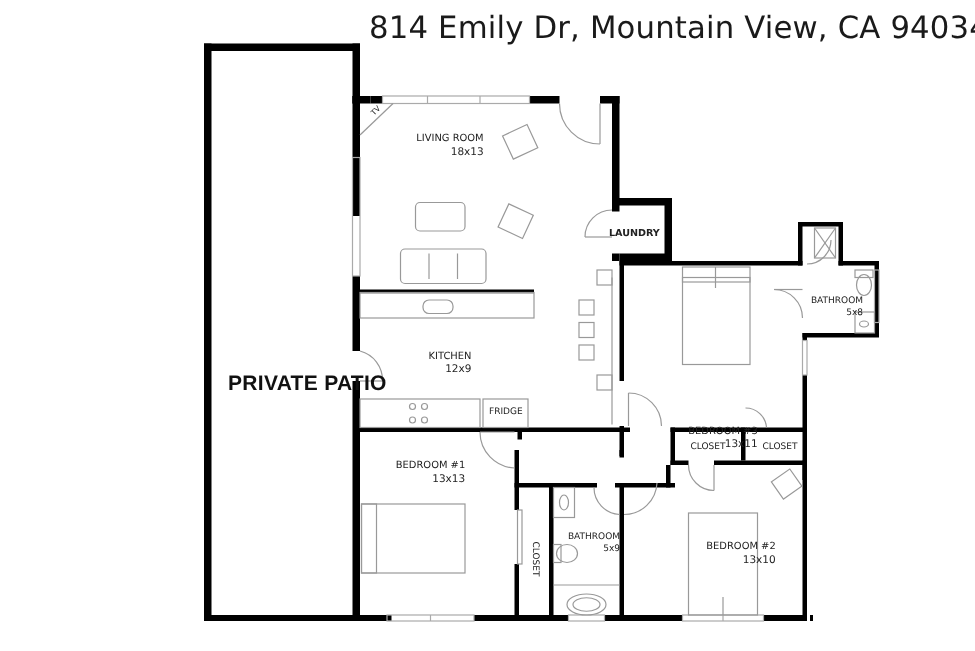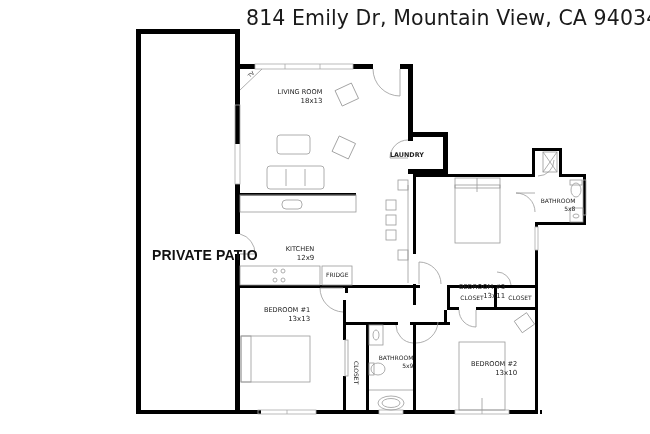--- a/index.html
+++ b/index.html
@@ -180,23 +180,23 @@
 
 <div class="lbl" style="left:248px; top:70px; font-size:5px; transform: rotate(-45deg);">TV</div>
 
 <div class="patio">PRIVATE PATIO</div>
 
 <div class="lbl" style="left:300px; top:88px;">
   <span>LIVING ROOM</span>
   <span class="dim">18x13</span>
 </div>
 
-<div class="laundry" style="left:390px; top:151px;text-align:right;">LAUNDRY</div>
-
-<div class="lbl" style="left:300px; top:233px;margin-top:12px;">
+<div class="laundry" style="left:406px; top:151px;text-align:right;">LAUNDRY</div>
+
+<div class="lbl" style="left:300px; top:233px;">
   <span>KITCHEN</span>
   <span class="dim">12x9</span>
 </div>
 
 <div class="fridge" style="left:326px; top:271px;">FRIDGE</div>
 
 <div class="lbl" style="left:482px; top:255px;margin-top:28px;">
   <span>BEDROOM #3</span>
   <span class="dim">13x11</span>
 </div>

